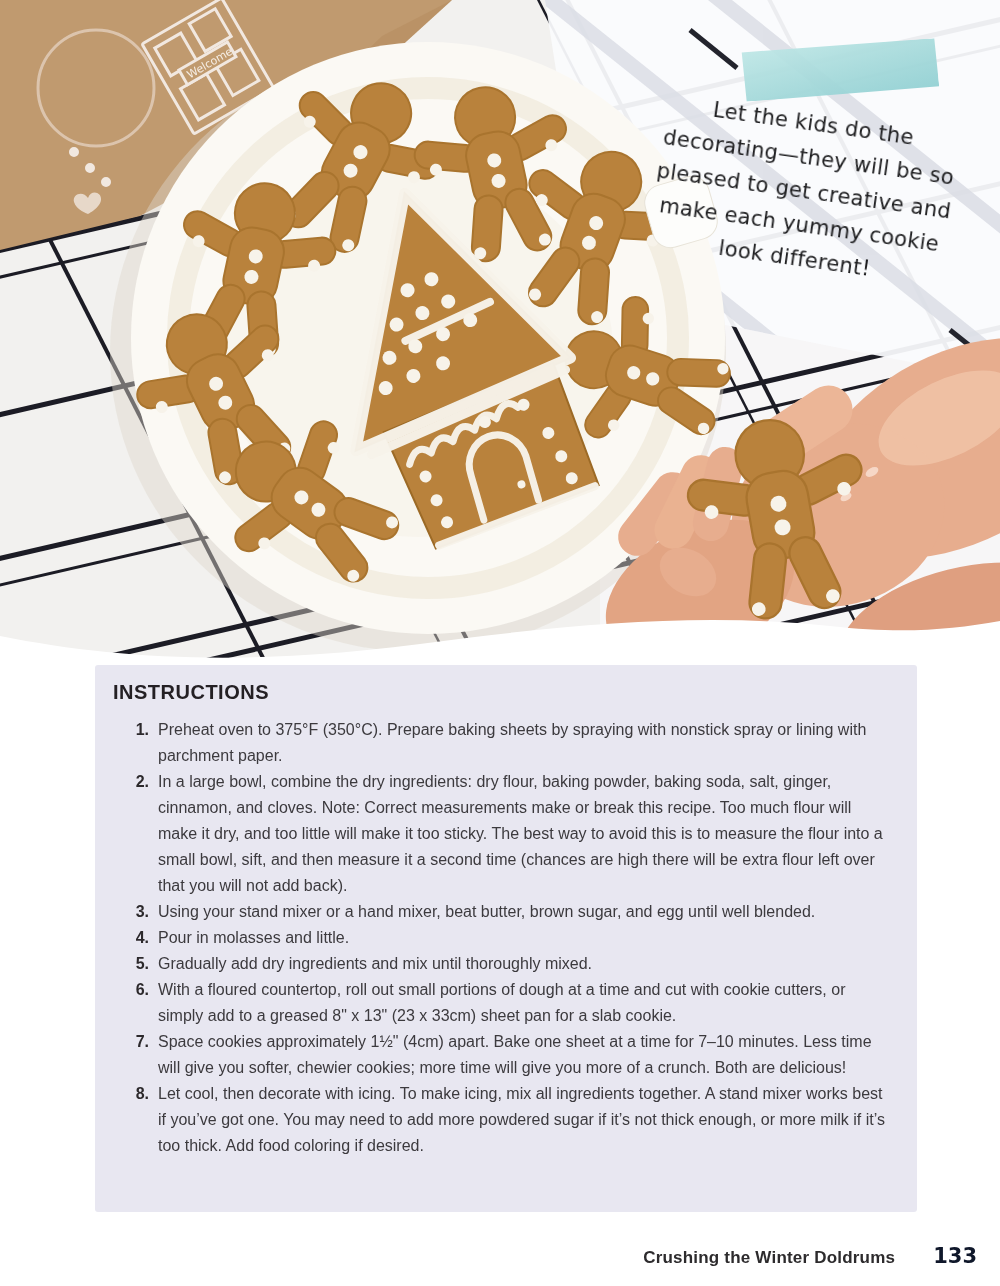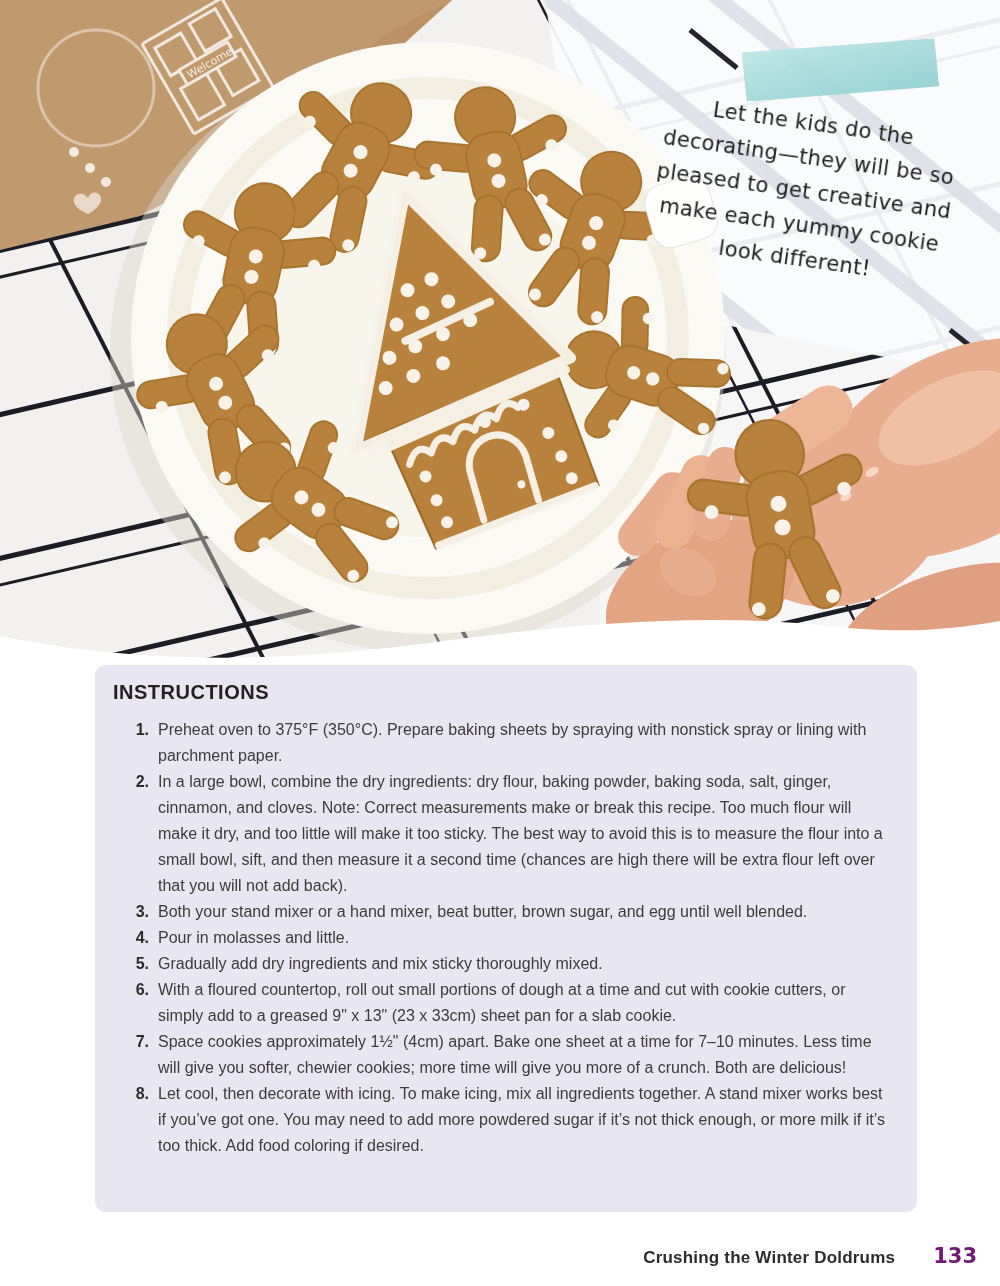--- a/index.html
+++ b/index.html
@@ -10,33 +10,33 @@
   .tape{position:absolute;left:740px;top:44px;width:198px;height:52px;
         background:linear-gradient(168deg,#bfe7e6 0%,#a4d9da 55%,#8fcfd2 100%);
         clip-path:polygon(1.5% 5%,99% 0%,100% 93%,2.5% 100%);
         transform:rotate(-3.5deg);opacity:.93;}
   .note{position:absolute;left:646px;top:106px;width:316px;
         transform:rotate(8deg);transform-origin:50% 50%;
         font-family:"DejaVu Sans",sans-serif;font-size:21px;line-height:34px;
         letter-spacing:.3px;color:#1d1d1f;text-align:center;}
   .note span{display:block;white-space:nowrap;}
   .panel{position:absolute;left:95px;top:665px;width:822px;height:547px;
-         background:#e8e7f1;border-radius:11px;box-sizing:border-box;
+         background:#e8e7f1;border-radius:3px;box-sizing:border-box;
          padding:16px 14px 8px 18px;overflow:hidden;}
   .panel h2{margin:0 0 13px 0;font-size:20px;font-weight:bold;letter-spacing:.5px;
             color:#242024;}
   .steps{list-style:none;margin:0;padding:0;width:778px;
          font-size:16px;line-height:26px;color:#3c3a3e;}
   .steps li{display:flex;}
   .steps .num{flex:0 0 36px;text-align:right;margin-right:9px;
               font-weight:bold;color:#2c292c;}
   .steps .txt{flex:1;}
   .footer{position:absolute;right:23px;top:1244px;display:flex;align-items:baseline;}
   .chapter{font-size:17px;font-weight:bold;color:#2d2b2d;letter-spacing:.2px;}
-  .pagenum{font-size:21px;font-weight:bold;color:#701a75;margin-left:38px;
+  .pagenum{font-size:21px;font-weight:bold;color:#0f172a;margin-left:38px;
            font-family:"DejaVu Sans",sans-serif;}
 </style>
 </head>
 <body>
 
 <div class="page">
 
   <div class="photo">
     <svg width="1000" height="662" viewBox="0 0 1000 662">
       <defs>
@@ -207,33 +207,33 @@
       <li>
         <span class="num">1.</span>
         <span class="txt">Preheat oven to 375°F (350°C). Prepare baking sheets by spraying with nonstick spray or lining with parchment paper.</span>
       </li>
       <li>
         <span class="num">2.</span>
         <span class="txt">In a large bowl, combine the dry ingredients: dry flour, baking powder, baking soda, salt, ginger, cinnamon, and cloves. Note: Correct measurements make or break this recipe. Too much flour will make it dry, and too little will make it too sticky. The best way to avoid this is to measure the flour into a small bowl, sift, and then measure it a second time (chances are high there will be extra flour left over that you will not add back).</span>
       </li>
       <li>
         <span class="num">3.</span>
-        <span class="txt">Both your stand mixer or a hand mixer, beat butter, brown sugar, and egg until well blended.</span>
+        <span class="txt">Using your stand mixer or a hand mixer, beat butter, brown sugar, and egg until well blended.</span>
       </li>
       <li>
         <span class="num">4.</span>
         <span class="txt">Pour in molasses and little.</span>
       </li>
       <li>
         <span class="num">5.</span>
-        <span class="txt">Gradually add dry ingredients and mix sticky thoroughly mixed.</span>
+        <span class="txt">Gradually add dry ingredients and mix until thoroughly mixed.</span>
       </li>
       <li>
         <span class="num">6.</span>
-        <span class="txt">With a floured countertop, roll out small portions of dough at a time and cut with cookie cutters, or simply add to a greased 9" x 13" (23 x 33cm) sheet pan for a slab cookie.</span>
+        <span class="txt">With a floured countertop, roll out small portions of dough at a time and cut with cookie cutters, or simply add to a greased 8" x 13" (23 x 33cm) sheet pan for a slab cookie.</span>
       </li>
       <li>
         <span class="num">7.</span>
         <span class="txt">Space cookies approximately 1½" (4cm) apart. Bake one sheet at a time for 7–10 minutes. Less time will give you softer, chewier cookies; more time will give you more of a crunch. Both are delicious!</span>
       </li>
       <li>
         <span class="num">8.</span>
         <span class="txt">Let cool, then decorate with icing. To make icing, mix all ingredients together. A stand mixer works best if you’ve got one. You may need to add more powdered sugar if it’s not thick enough, or more milk if it’s too thick. Add food coloring if desired.</span>
       </li>
     </ol>

